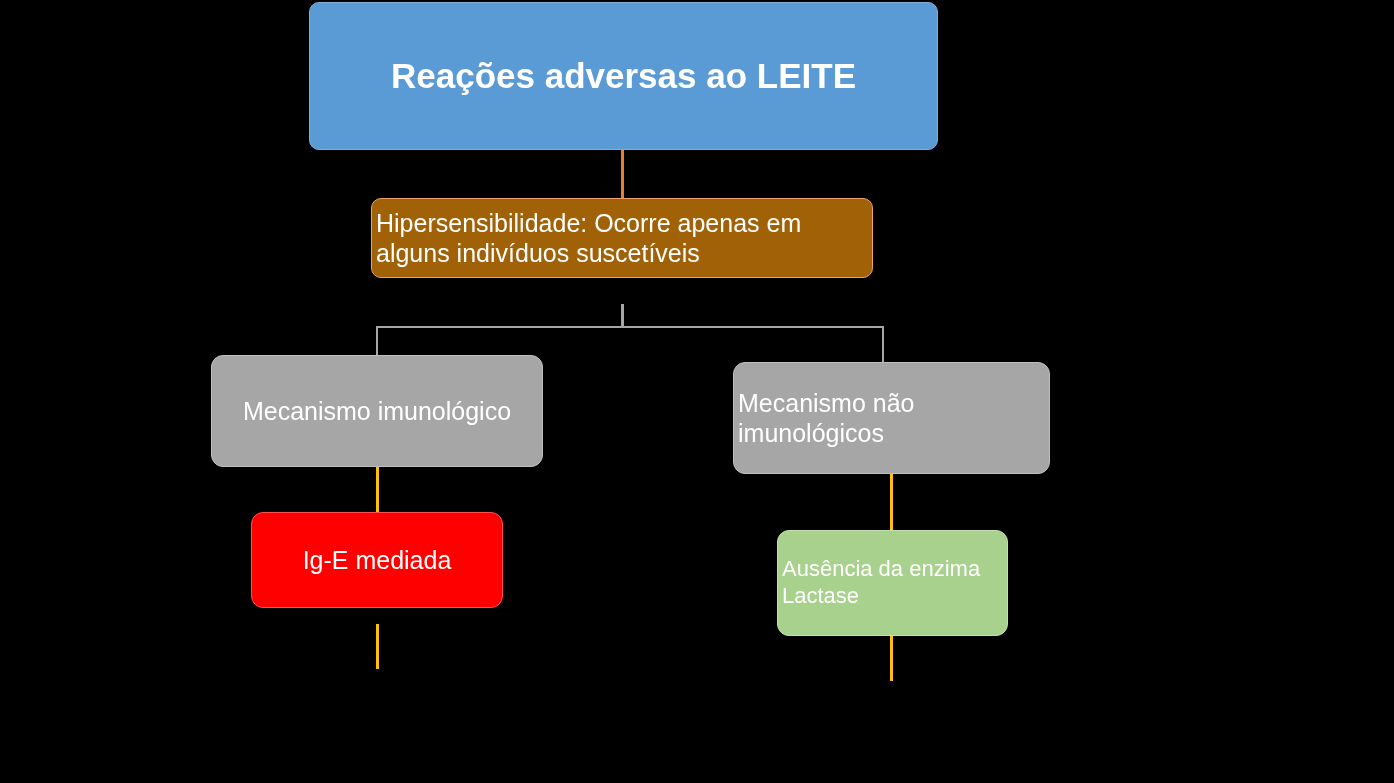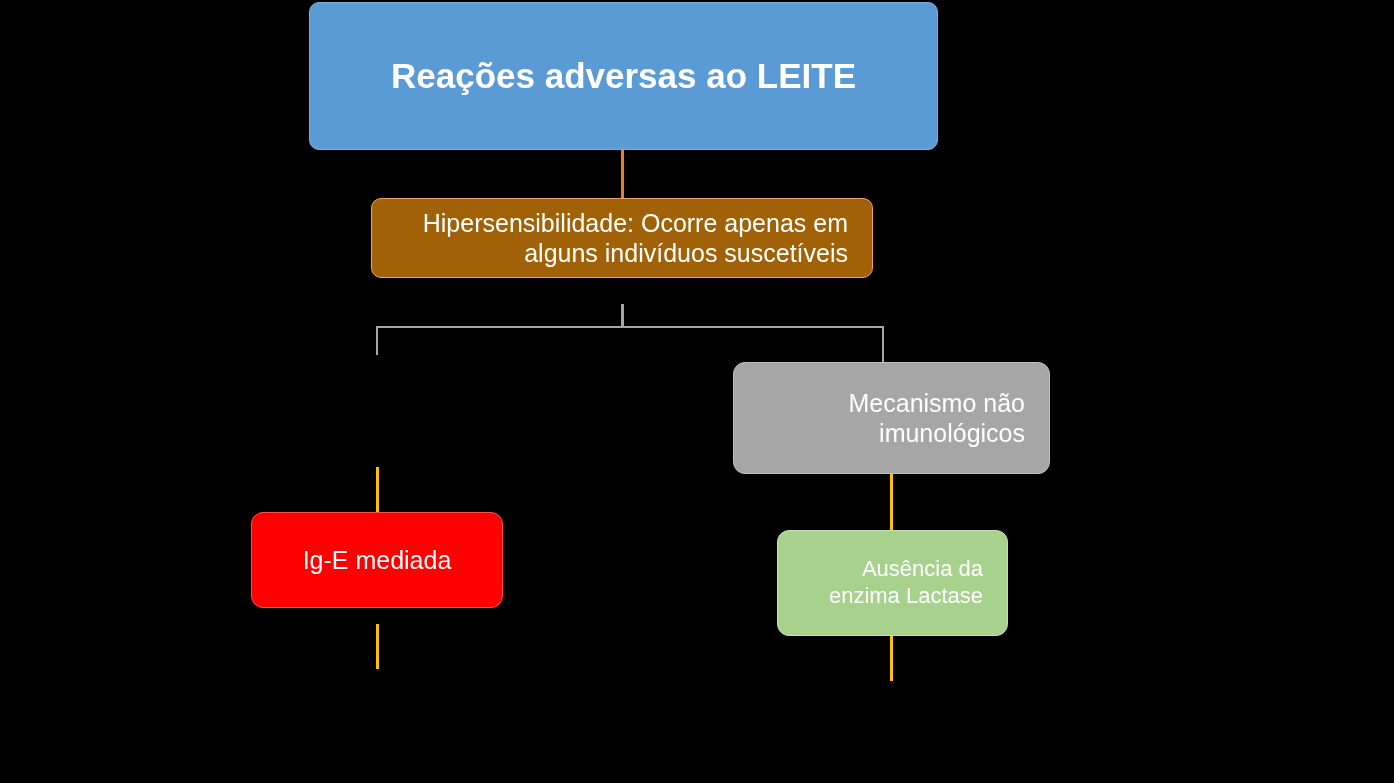--- a/index.html
+++ b/index.html
@@ -14,24 +14,24 @@
     background: #000000;
     overflow: hidden;
     font-family: "Liberation Sans", sans-serif;
   }
   .node {
     position: absolute;
     box-sizing: border-box;
     display: flex;
     align-items: center;
     justify-content: center;
-    text-align: right;
+    text-align: left;
     color: #ffffff;
     line-height: 1.22;
-    padding: 4px 24px;
+    padding: 4px 4px;
   }
   .connector {
     position: absolute;
   }
 
   
   .n-root {
     left: 309px;
     top: 2px;
     width: 629px;
@@ -188,17 +188,18 @@
   <div class="connector c-hbar"></div>
   <div class="connector c-left-drop"></div>
   <div class="connector c-right-drop"></div>
   <div class="connector c-immuno-ige"></div>
   <div class="connector c-ige-alergia"></div>
   <div class="connector c-nonimmuno-lactase"></div>
   <div class="connector c-lactase-intol"></div>
 
   <div class="node n-root">Reações adversas ao LEITE</div>
   <div class="node n-hyper">Hipersensibilidade: Ocorre apenas em alguns indivíduos suscetíveis</div>
+  <div class="node n-immuno">Mecanismo imunológico</div>
   <div class="node n-nonimmuno">Mecanismo não imunológicos</div>
   <div class="node n-ige">Ig-E mediada</div>
   <div class="node n-lactase">Ausência da enzima Lactase</div>
 
 </div>
 
 </body></html>

